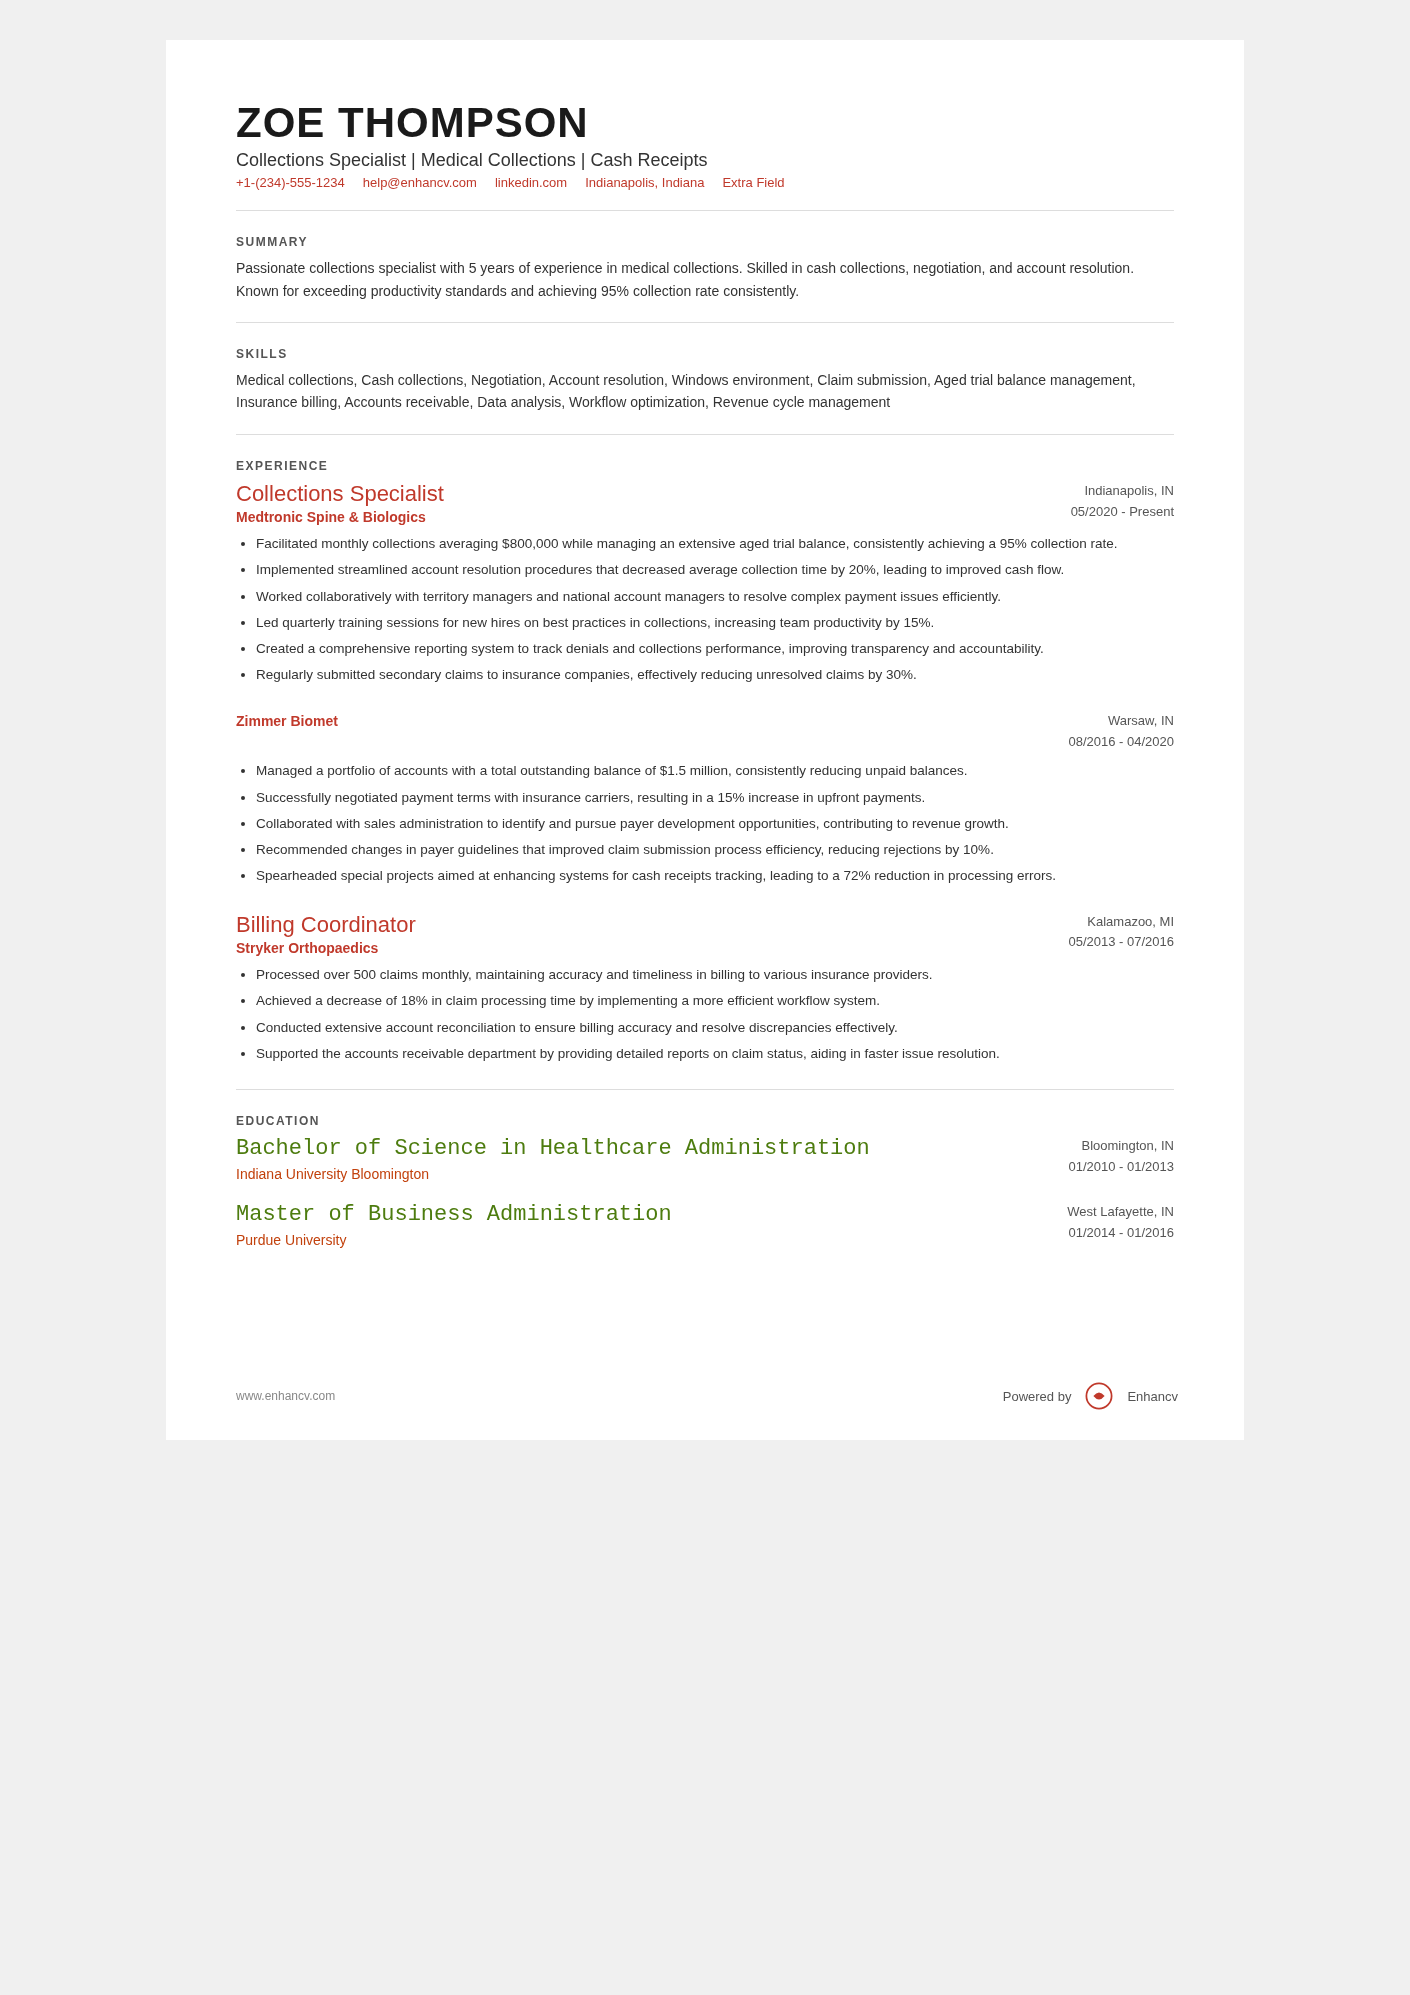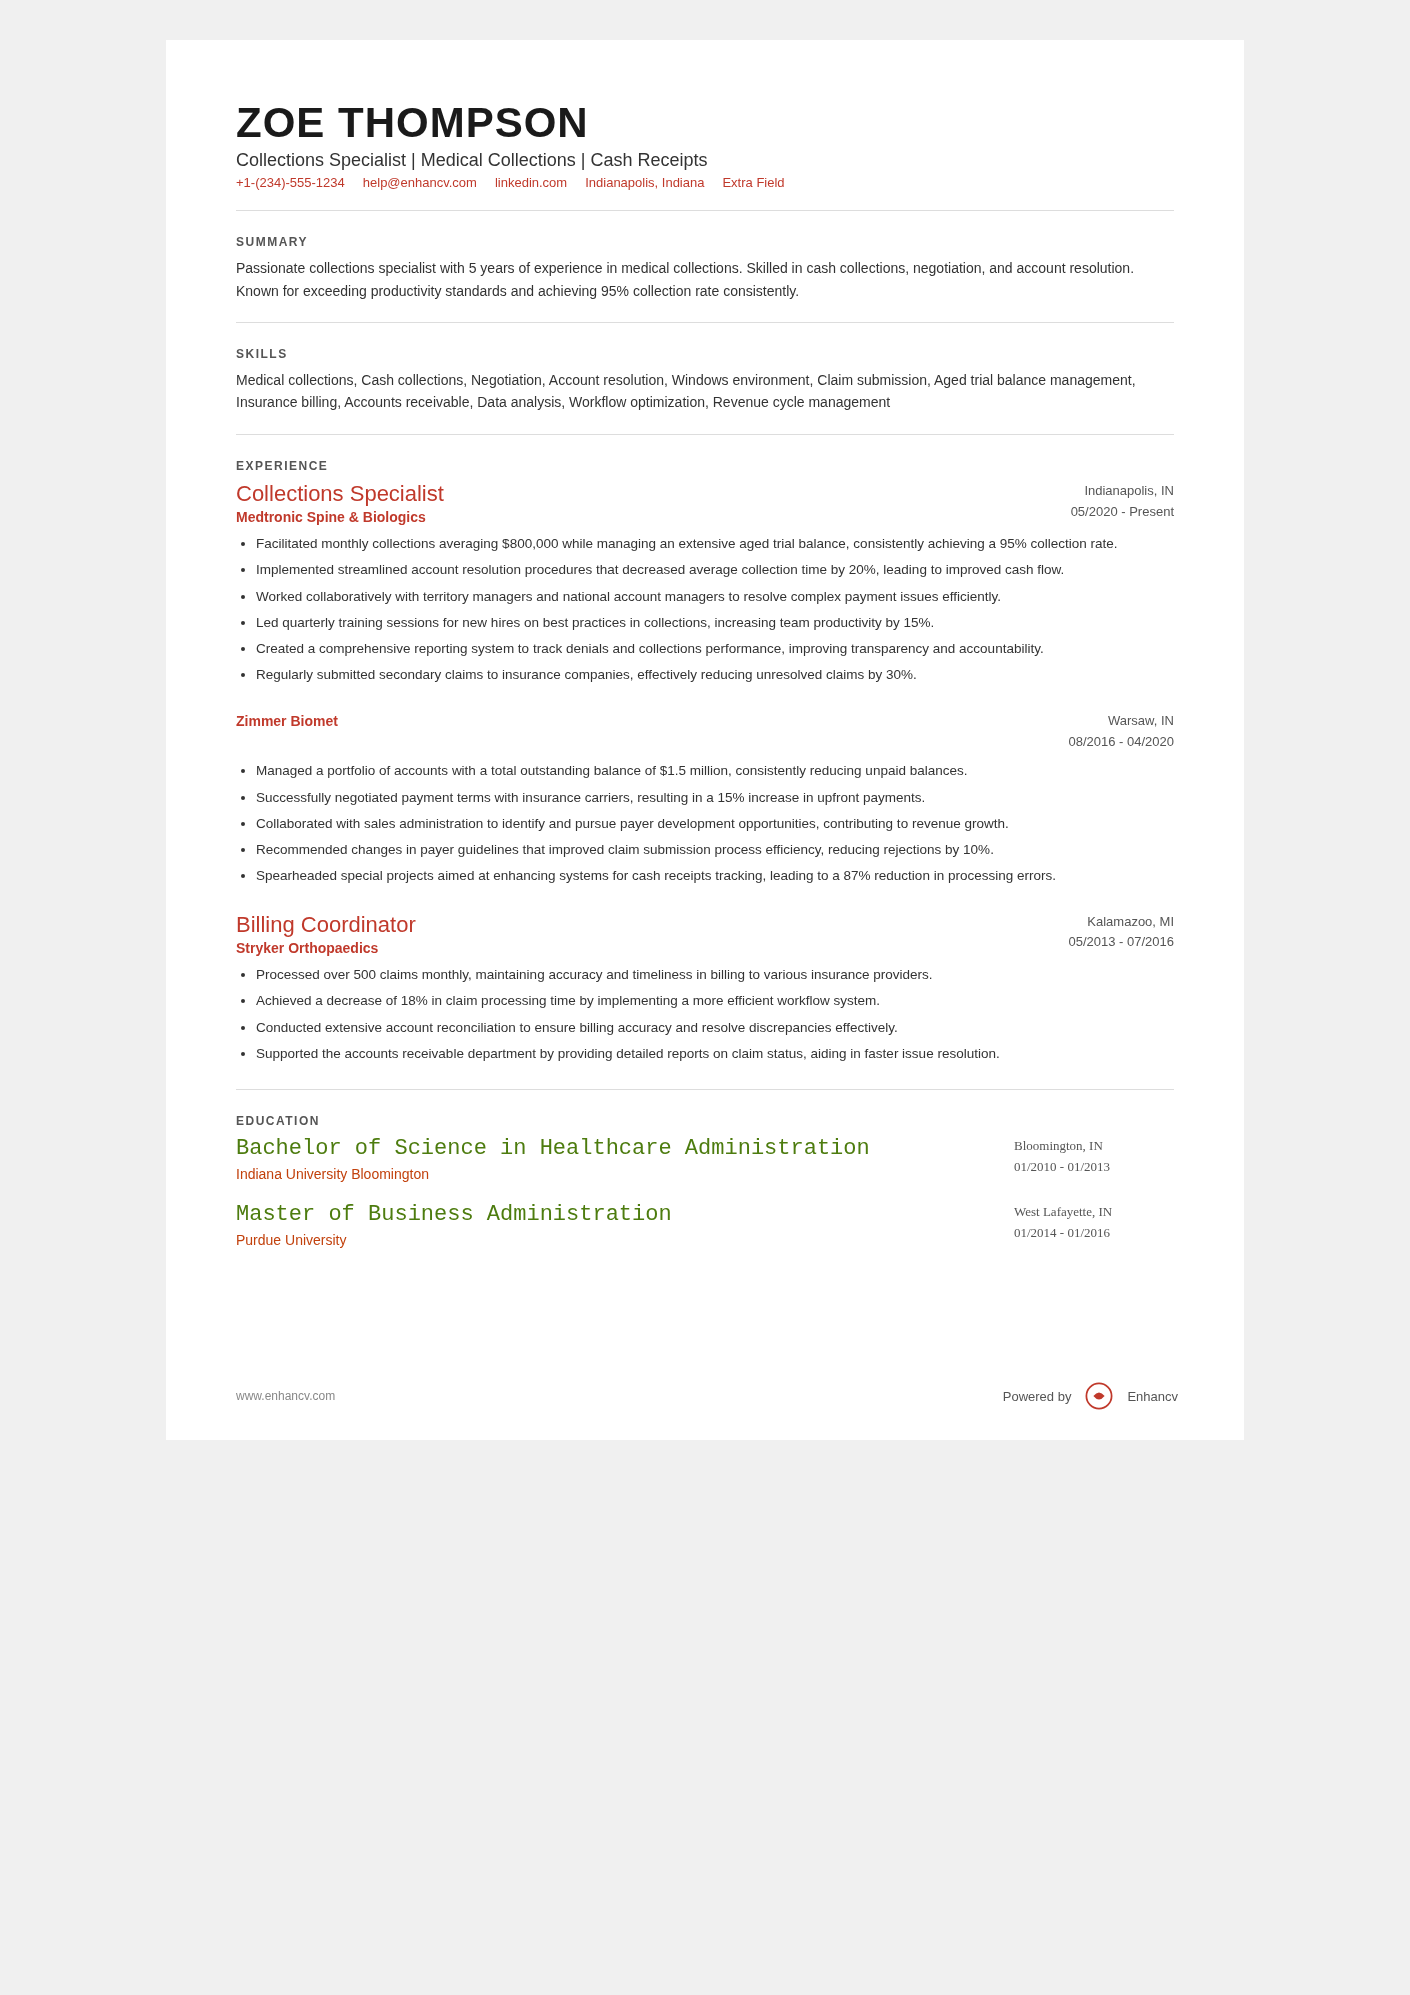--- a/index.html
+++ b/index.html
@@ -122,24 +122,24 @@
       font-family: Liberation Mono, monospace;
       font-weight: 400;
     }
     .edu-school {
       font-size: 14px;
       color: #c2410c;
       font-family: Arial, sans-serif;
       margin-top: 5px;
     }
     .edu-right {
-      text-align: left;
+      text-align: right;
       font-size: 13px;
       color: #555;
-      font-family: Liberation Serif, serif;
+      font-family: Liberation Sans, sans-serif;
       line-height: 1.6;
       min-width: 160px;
     }
     .footer {
       position: absolute;
       bottom: 30px;
       left: 70px;
       right: 66px;
       display: flex;
       justify-content: space-between;
@@ -225,21 +225,21 @@
         <div class="exp-right">
           <div>Warsaw, IN</div>
           <div>08/2016 - 04/2020</div>
         </div>
       </div>
       <ul class="bullets">
         <li>Managed a portfolio of accounts with a total outstanding balance of $1.5 million, consistently reducing unpaid balances.</li>
         <li>Successfully negotiated payment terms with insurance carriers, resulting in a 15% increase in upfront payments.</li>
         <li>Collaborated with sales administration to identify and pursue payer development opportunities, contributing to revenue growth.</li>
         <li>Recommended changes in payer guidelines that improved claim submission process efficiency, reducing rejections by 10%.</li>
-        <li>Spearheaded special projects aimed at enhancing systems for cash receipts tracking, leading to a 87% reduction in processing errors.</li>
+        <li>Spearheaded special projects aimed at enhancing systems for cash receipts tracking, leading to a 72% reduction in processing errors.</li>
       </ul>
     </div>
 
     <div class="experience-entry">
       <div class="exp-header">
         <div class="exp-left">
           <div class="job-title">Billing Coordinator</div>
           <div class="company-name">Stryker Orthopaedics</div>
         </div>
         <div class="exp-right">

